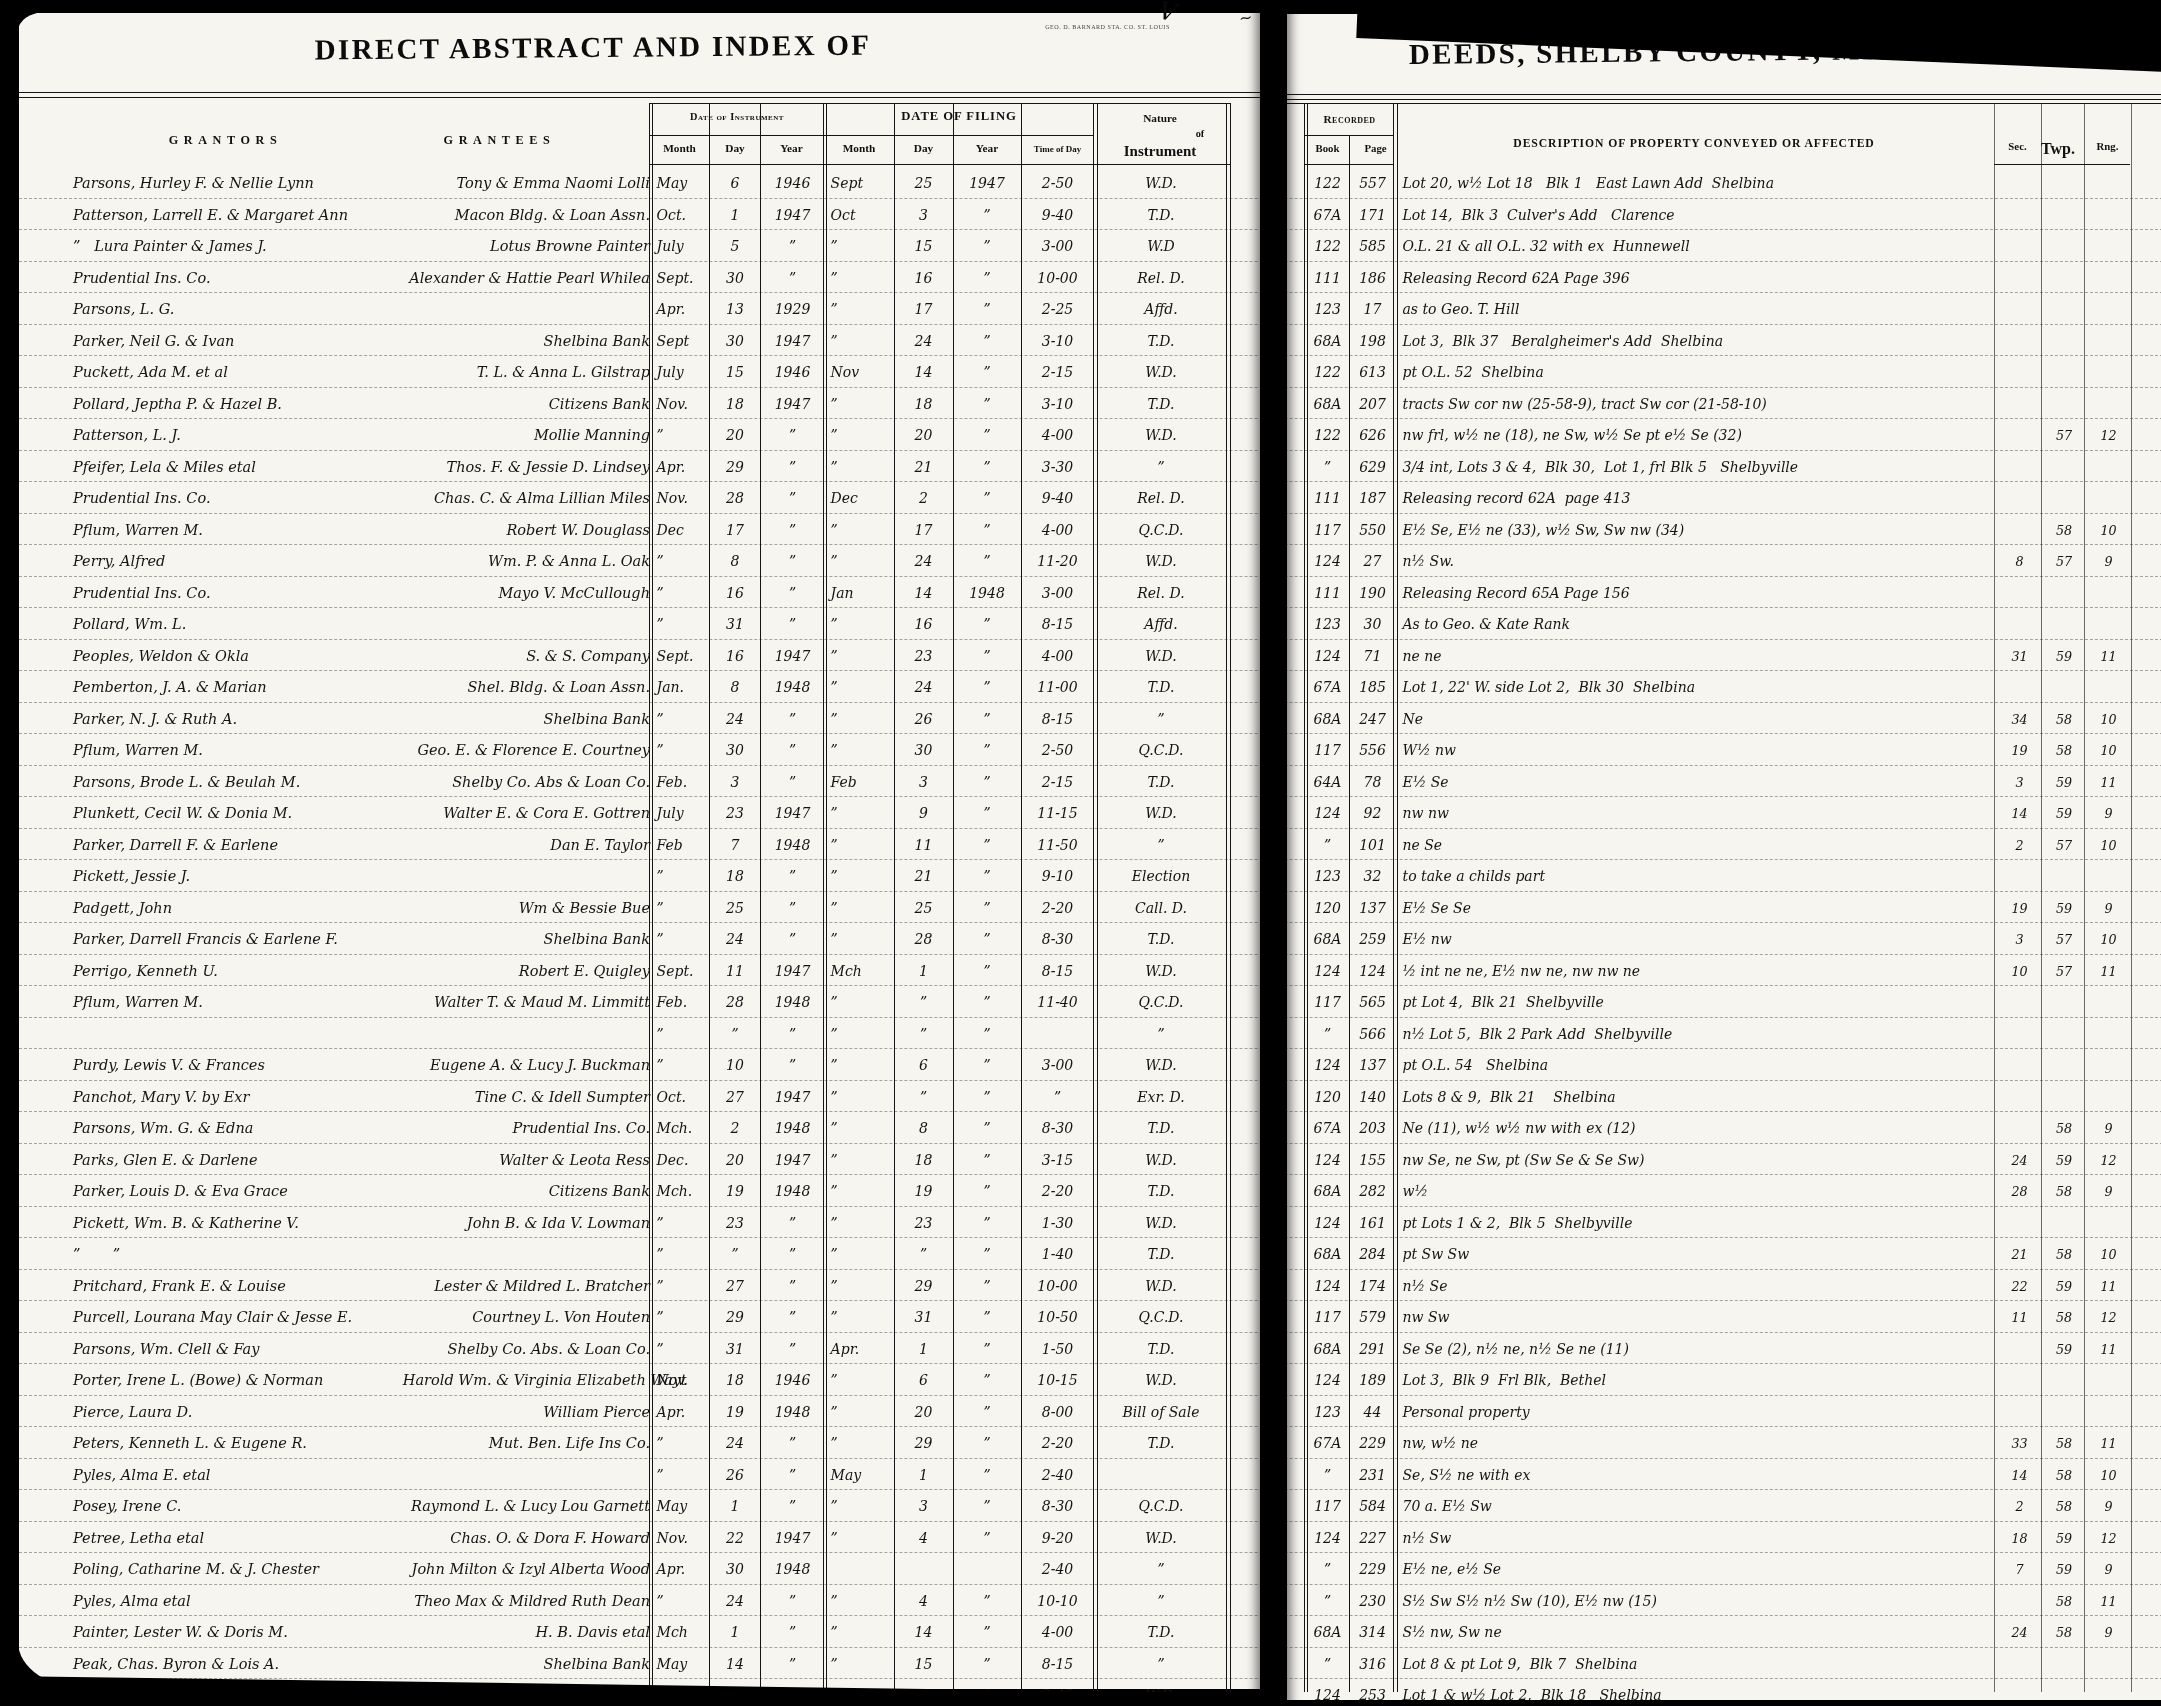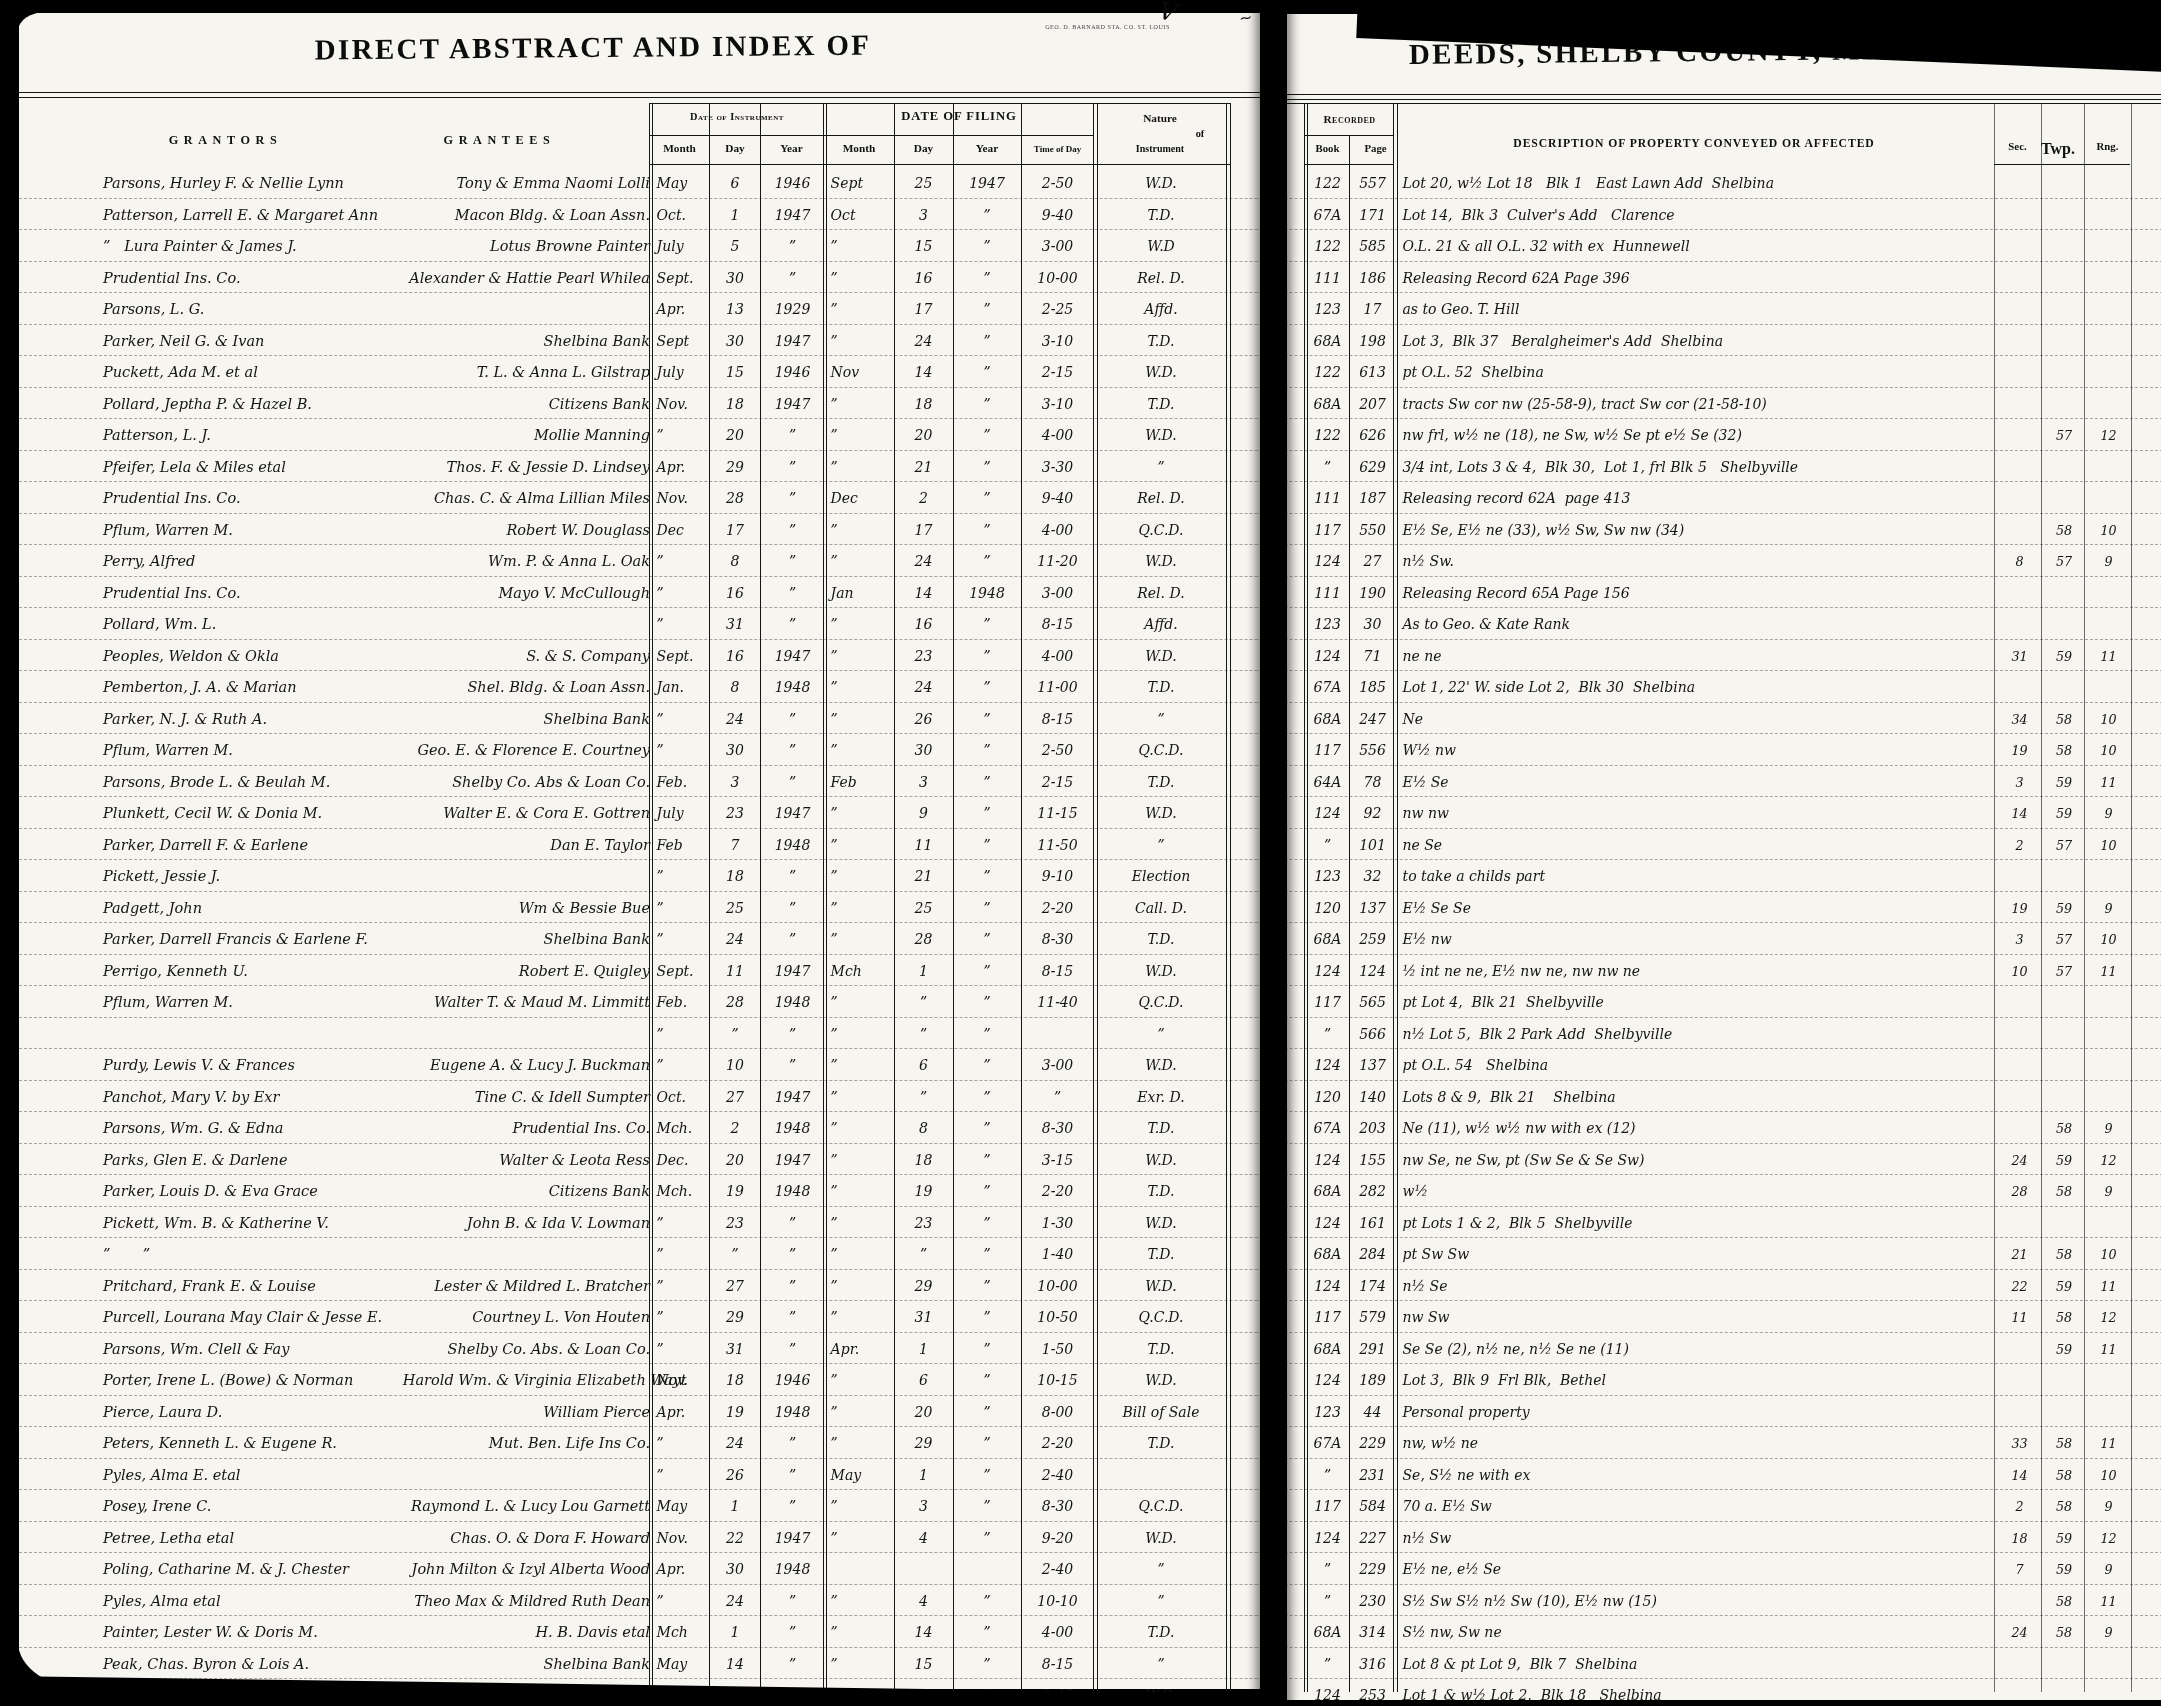--- a/index.html
+++ b/index.html
@@ -17,21 +17,21 @@
   .caps{text-transform:uppercase;}
   
   .vr,.hr{position:absolute;background:#151515;z-index:2;}
   .vr.faint,.hr.faint{background:#6b6b6b;}
   
   #rows{position:absolute;left:19px;top:167px;z-index:2;}
   .row{display:grid;grid-template-columns:380px 251px 59px 52px 63px 70px 59px 68px 73px 134px 77px 45px 45px 601px 47px 42px 47px 31px;
        height:30.5px;border-bottom:0.5px dashed rgba(30,30,30,0.38);}
   .c{overflow:visible;white-space:pre;line-height:33px;color:#141414;}
   .hand{font-family:"DejaVu Serif",serif;font-style:italic;font-size:14px;}
-  .g{padding-left:84px;font-size:14.5px;}
+  .g{padding-left:54px;font-size:14.5px;}
   .e{padding-left:3.8px;font-size:14.5px;text-align:right;}
   .ctr{text-align:center;}
   .mo{text-align:left;padding-left:6.6px;}
   .desc{padding-left:7.5px;}
   .str{font-size:12.7px;}
   
   .blk{position:absolute;background:#000;z-index:5;}
   #gutter{left:1260px;top:0;width:27px;height:1706px;box-shadow:0 0 9.4px 3.8px rgba(0,0,0,0.5);}
   #top-band{left:0;top:0;width:2161px;height:13px;}
   #top-right-slant{left:1361px;top:-75px;width:939px;height:113px;transform:rotate(2.4deg);transform-origin:left top;}
@@ -60,21 +60,21 @@
   <div class="hdr" style="left:824px;top:109px;width:270px;font-size:12.7px;letter-spacing:0.9px;">DATE OF FILING</div>
   <div class="hdr" style="left:650px;top:142px;width:59px;font-size:11.3px;">Month</div>
   <div class="hdr" style="left:709px;top:142px;width:52px;font-size:11.3px;">Day</div>
   <div class="hdr" style="left:760px;top:142px;width:63px;font-size:11.3px;">Year</div>
   <div class="hdr" style="left:824px;top:142px;width:70px;font-size:11.3px;">Month</div>
   <div class="hdr" style="left:894px;top:142px;width:59px;font-size:11.3px;">Day</div>
   <div class="hdr" style="left:953px;top:142px;width:68px;font-size:11.3px;">Year</div>
   <div class="hdr" style="left:1021px;top:144px;width:73px;font-size:9px;">Time of Day</div>
   <div class="hdr" style="left:1093px;top:112px;width:134px;font-size:11.3px;">Nature</div>
   <div class="hdr" style="left:1093px;top:128px;width:134px;font-size:10.3px;padding-left:40px;">of</div>
-  <div class="hdr" style="left:1093px;top:143px;width:134px;font-size:10px;">Instrument</div>
+  <div class="hdr" style="left:1093px;top:143px;width:134px;font-size:15px;">Instrument</div>
   <div class="hdr" style="left:1305px;top:113px;width:89px;font-size:11.3px;font-variant:small-caps;letter-spacing:0.5px;">Recorded</div>
   <div class="hdr" style="left:1305px;top:142px;width:45px;font-size:10.8px;">Book</div>
   <div class="hdr" style="left:1349px;top:142px;width:53px;font-size:10.8px;">Page</div>
   <div class="hdr" style="left:1403px;top:137px;width:582px;font-size:11.7px;letter-spacing:0.9px;">DESCRIPTION OF PROPERTY CONVEYED OR AFFECTED</div>
   <div class="hdr" style="left:1994px;top:140px;width:47px;font-size:10.8px;">Sec.</div>
   <div class="hdr" style="left:2041px;top:140px;width:18px;font-size:16px;">Twp.</div>
   <div class="hdr" style="left:2084px;top:140px;width:47px;font-size:10.8px;">Rng.</div>
 
   <div id="structure">
       <div class="vr" style="left: 649px; top: 103px; width: 0.9px; height: 1589px;"></div>

